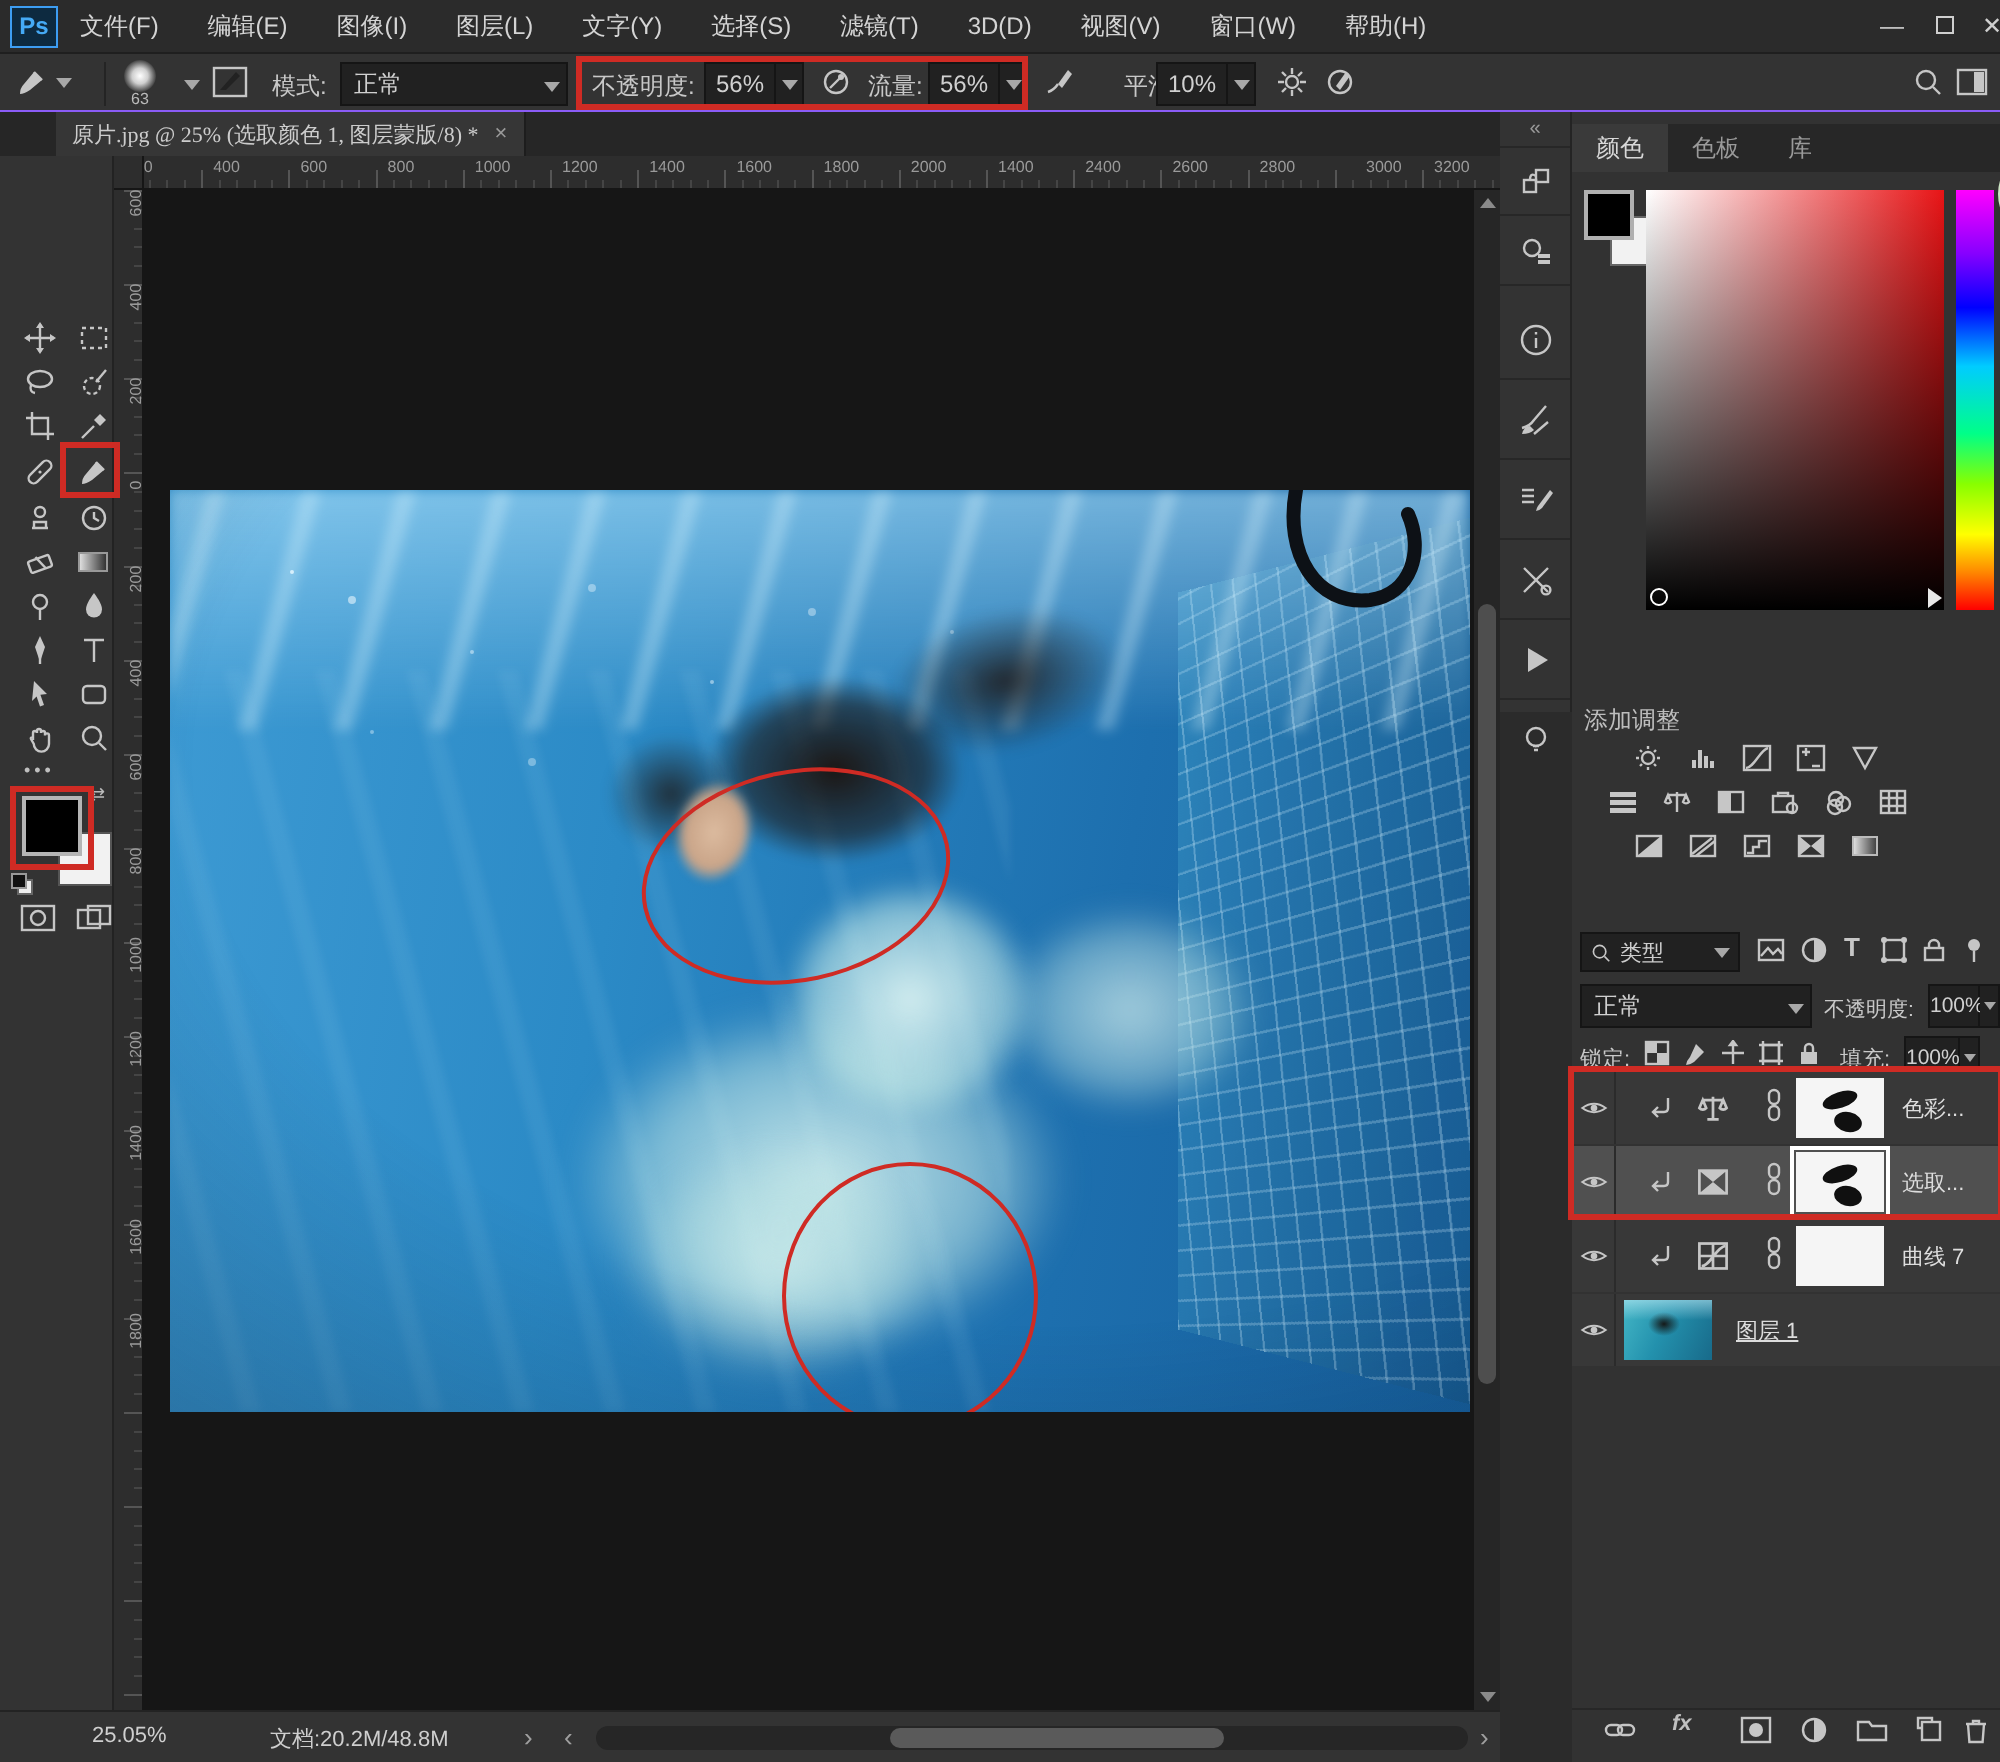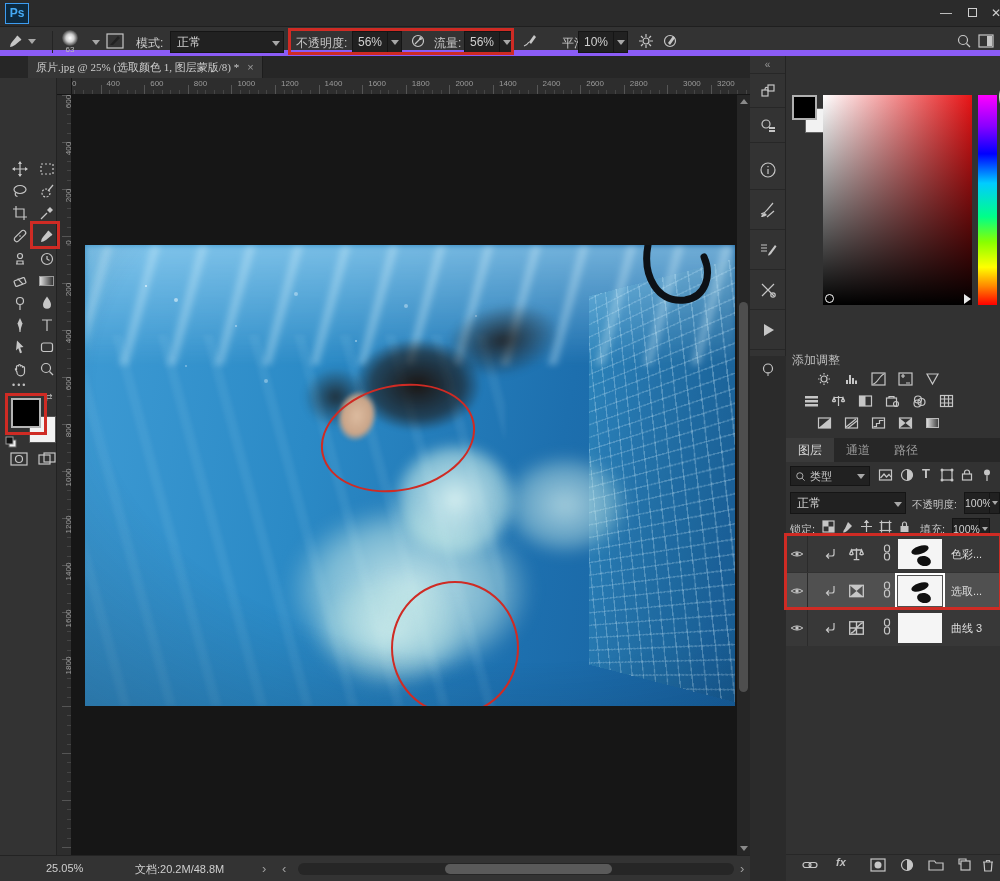--- a/index.html
+++ b/index.html
@@ -15,21 +15,21 @@
 
   
   #menubar { left:0; top:0; width:1000px; height:27px; background:#2b2b2b; border-bottom:1px solid #1f1f1f; }
   .ps-logo { left:5px; top:3px; width:24px; height:21px; border:1px solid #3d9df2; background:#0d2a40; color:#45aaf5; font-size:12px; font-weight:bold; text-align:center; line-height:19px; }
   .menu-item { top:0; height:27px; line-height:27px; font-size:12px; color:#d4d4d4; padding:0 10px; display:inline-block; }
   #menus { left:30px; top:0; height:27px; white-space:nowrap; }
   .winbtn { top:6px; width:16px; height:14px; color:#cfcfcf; font-size:12px; line-height:14px; text-align:center; }
   .maxbox { width:9px; height:9px; border:1px solid #cfcfcf; margin:2px auto; }
 
   
-  #optionsbar { left:0; top:27px; width:1000px; height:29px; background:#333333; border-bottom:6px solid #8b5cf6; }
+  #optionsbar { left:0; top:27px; width:1000px; height:29px; background:#333333; border-bottom:1px solid #8b5cf6; }
   .opt-lbl { top:8px; font-size:12px; color:#c8c8c8; }
   .sel { background:#212121; border:1px solid #151515; height:22px; top:4px; display:flex; align-items:center; color:#d0d0d0; font-size:12px; }
   .sel .v { padding-left:6px; }
   .tri { width:0; height:0; border-left:4px solid transparent; border-right:4px solid transparent; border-top:5px solid #a8a8a8; }
   .arrbox { position:absolute; right:3px; top:9px; }
   .valbox { background:#212121; border:1px solid #151515; height:22px; top:4px; color:#d0d0d0; font-size:12px; text-align:center; line-height:20px; }
   .arrbtn { background:#212121; border:1px solid #151515; border-left:none; height:22px; width:14px; top:4px; display:flex; align-items:center; justify-content:center; }
   .vsep { width:1px; background:#242424; }
   .redbox { border:3px solid #cf2b24; z-index:40; pointer-events:none; }
   .brush-dot { width:16px; height:16px; border-radius:50%; background:radial-gradient(circle,#ffffff 0%,#cfcfcf 35%,rgba(120,120,120,.25) 70%,rgba(60,60,60,0) 100%); }
@@ -95,20 +95,33 @@
   .lpbot-ic { position:absolute; top:3px; }
   #wm-badge { position:absolute; left:213px; top:19px; width:44px; height:44px; border-radius:50%; border:2px solid #cde6c4; background:radial-gradient(circle at 35% 30%,#9ed877,#4ba348 70%,#3b8d3c); color:#fff; font-weight:bold; font-size:13px; display:flex; align-items:center; justify-content:center; z-index:70; }
 </style>
 </head>
 <body>
 
 <div id="app">
 
   <div id="menubar" class="abs">
     <div class="ps-logo abs">Ps</div>
+    <div id="menus" class="abs">
+      <span class="menu-item">文件(F)</span>
+      <span class="menu-item">编辑(E)</span>
+      <span class="menu-item">图像(I)</span>
+      <span class="menu-item">图层(L)</span>
+      <span class="menu-item">文字(Y)</span>
+      <span class="menu-item">选择(S)</span>
+      <span class="menu-item">滤镜(T)</span>
+      <span class="menu-item">3D(D)</span>
+      <span class="menu-item">视图(V)</span>
+      <span class="menu-item">窗口(W)</span>
+      <span class="menu-item">帮助(H)</span>
+    </div>
     <div class="winbtn abs" style="left:938px;">—</div>
     <div class="winbtn abs" style="left:964px;">
         <div class="maxbox"></div>
       </div>
     <div class="winbtn abs" style="left:988px;">✕</div>
   </div>
 
   <div id="optionsbar" class="abs">
     <div class="abs" style="left:8px;top:6px;display:flex;align-items:center;gap:4px;">
       <svg class="tool" viewBox="0 0 16 16">
@@ -488,20 +501,25 @@
       <div class="strip-cell" style="top:294px;height:40px;border-bottom:none;">
           <svg width="16" height="16" viewBox="0 0 16 16">
             <circle class="ic" cx="8" cy="6.5" r="4.5"></circle>
             <path class="ic" d="M6.5 11 H9.5 M7 13 H9"></path>
           </svg>
         </div>
     </div>
 
     <div id="panels">
 
+      <div class="ptabbar" style="top:6px;">
+        <span class="ptab on">颜色</span>
+        <span class="ptab">色板</span>
+        <span class="ptab">库</span>
+      </div>
       <div class="abs" style="left:19px;top:52px;width:25px;height:25px;background:#f2f2f2;border:1px solid #666;"></div>
       <div class="abs" style="left:6px;top:39px;width:25px;height:25px;background:#000;border:2px solid #b0b0b0;"></div>
       <div class="abs" style="left:37px;top:39px;width:149px;height:210px;background:linear-gradient(180deg,rgba(0,0,0,0) 0%,#000 100%),linear-gradient(90deg,#ffffff 0%,#e81416 100%);">
         <div style="position:absolute;left:2px;bottom:2px;width:9px;height:9px;border:1.5px solid #fff;border-radius:50%;"></div>
         <div style="position:absolute;right:1px;bottom:1px;width:0;height:0;border-top:5px solid transparent;border-bottom:5px solid transparent;border-left:7px solid #e8e8e8;"></div>
       </div>
       <div class="abs hue" style="left:192px;top:39px;width:19px;height:210px;"></div>
       <div id="wm-badge">62</div>
 
       <div class="abs txt" style="left:6px;top:296px;color:#bdbdbd;">添加调整</div>
@@ -598,25 +616,20 @@
             <svg width="15" height="14" viewBox="0 0 15 14">
               <rect class="ic" x="1.5" y="2" width="12" height="10"></rect>
               <path class="icf" d="M1.5 2 L7.5 7 L1.5 12 Z M13.5 2 L7.5 7 L13.5 12 Z"></path>
             </svg>
           </span>
         <span class="adj-ico">
             <div style="width:13px;height:10px;border:1px solid #bbb;background:linear-gradient(90deg,#ddd,#444);"></div>
           </span>
       </div>
 
-      <div class="ptabbar" style="top:382px;">
-        <span class="ptab on">图层</span>
-        <span class="ptab">通道</span>
-        <span class="ptab">路径</span>
-      </div>
 
       <div class="abs" style="left:4px;top:410px;width:80px;height:20px;background:#212121;border:1px solid #151515;display:flex;align-items:center;gap:4px;padding:0 4px;">
         <svg width="11" height="11" viewBox="0 0 16 16">
             <circle class="ic" cx="7" cy="7" r="4.5"></circle>
             <path class="ic" d="M10.5 10.5 L14 14"></path>
           </svg>
         <span style="font-size:11px;color:#ccc;">类型</span>
         <span class="tri" style="margin-left:auto;"></span>
       </div>
       <span class="abs" style="left:92px;top:412px;">
@@ -782,23 +795,36 @@
               <path class="ic" d="M1.5 7 H13.5 M7.5 1.5 V12.5 M2.5 11.5 C6 11.5 9 3 13 2.5"></path>
             </svg>
           </span>
         <span class="abs" style="left:96px;top:8px;">
             <svg width="10" height="18" viewBox="0 0 10 18">
               <rect class="ic" x="2.5" y="1" width="5" height="7" rx="2.5"></rect>
               <rect class="ic" x="2.5" y="9" width="5" height="7" rx="2.5"></rect>
             </svg>
           </span>
         <div class="maskthumb" style="left:112px;"></div>
-        <span class="lname" style="left:165px;top:11px;">曲线 3</span>
-      </div>
-
+        <span class="lname" style="left:165px;top:11px;">曲线 7</span>
+      </div>
+
+      <div class="lrow" style="top:591px;">
+        <div class="eyecell">
+            <svg width="14" height="10" viewBox="0 0 16 12">
+              <path class="ic" d="M1 6 Q8 1 15 6 Q8 11 1 6 Z"></path>
+              <circle class="icf" cx="8" cy="6" r="2"></circle>
+            </svg>
+          </div>
+        <div class="imgthumb" style="left:26px;">
+          <div style="position:absolute;left:12px;top:6px;width:16px;height:12px;border-radius:50%;background:radial-gradient(closest-side,rgba(20,12,8,.9),rgba(20,12,8,0));"></div>
+          <div style="position:absolute;left:0;top:0;width:44px;height:10px;background:linear-gradient(180deg,rgba(210,245,255,.5),rgba(210,245,255,0));"></div>
+        </div>
+        <span class="lname" style="left:82px;top:11px;text-decoration:underline;">图层 1</span>
+      </div>
 
 
       <div id="layers-redbox" style="border-color: rgb(207, 43, 36);"></div>
 
       <div class="abs" style="left:0;top:798px;width:214px;height:22px;border-top:1px solid #272727;">
         <span class="lpbot-ic" style="left:16px;">
             <svg width="16" height="14" viewBox="0 0 16 14">
               <rect class="ic" x="1" y="4.5" width="8" height="5" rx="2.5"></rect>
               <rect class="ic" x="7" y="4.5" width="8" height="5" rx="2.5"></rect>
             </svg>

